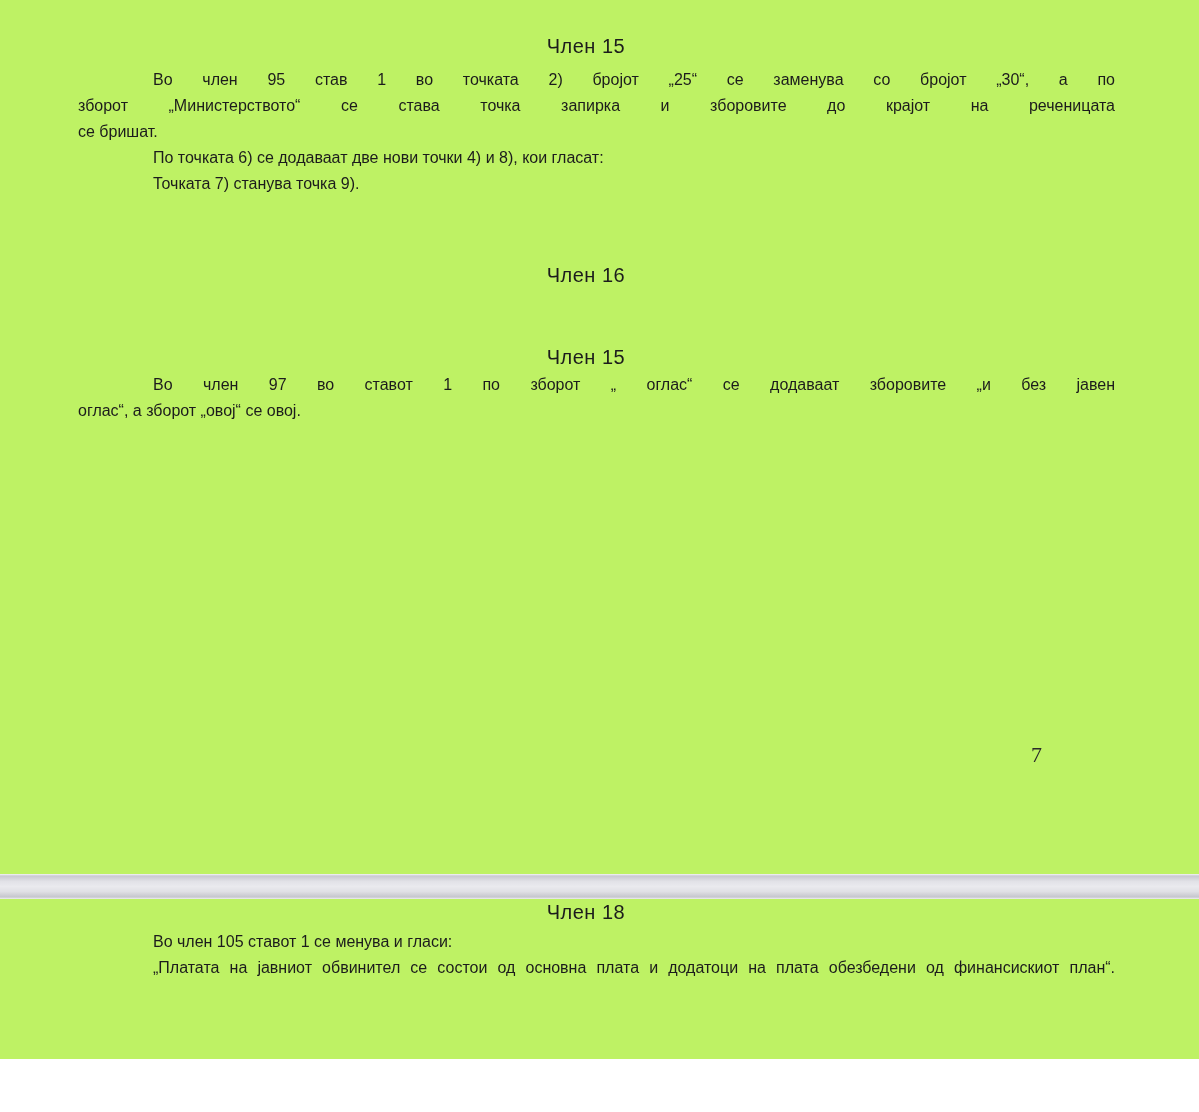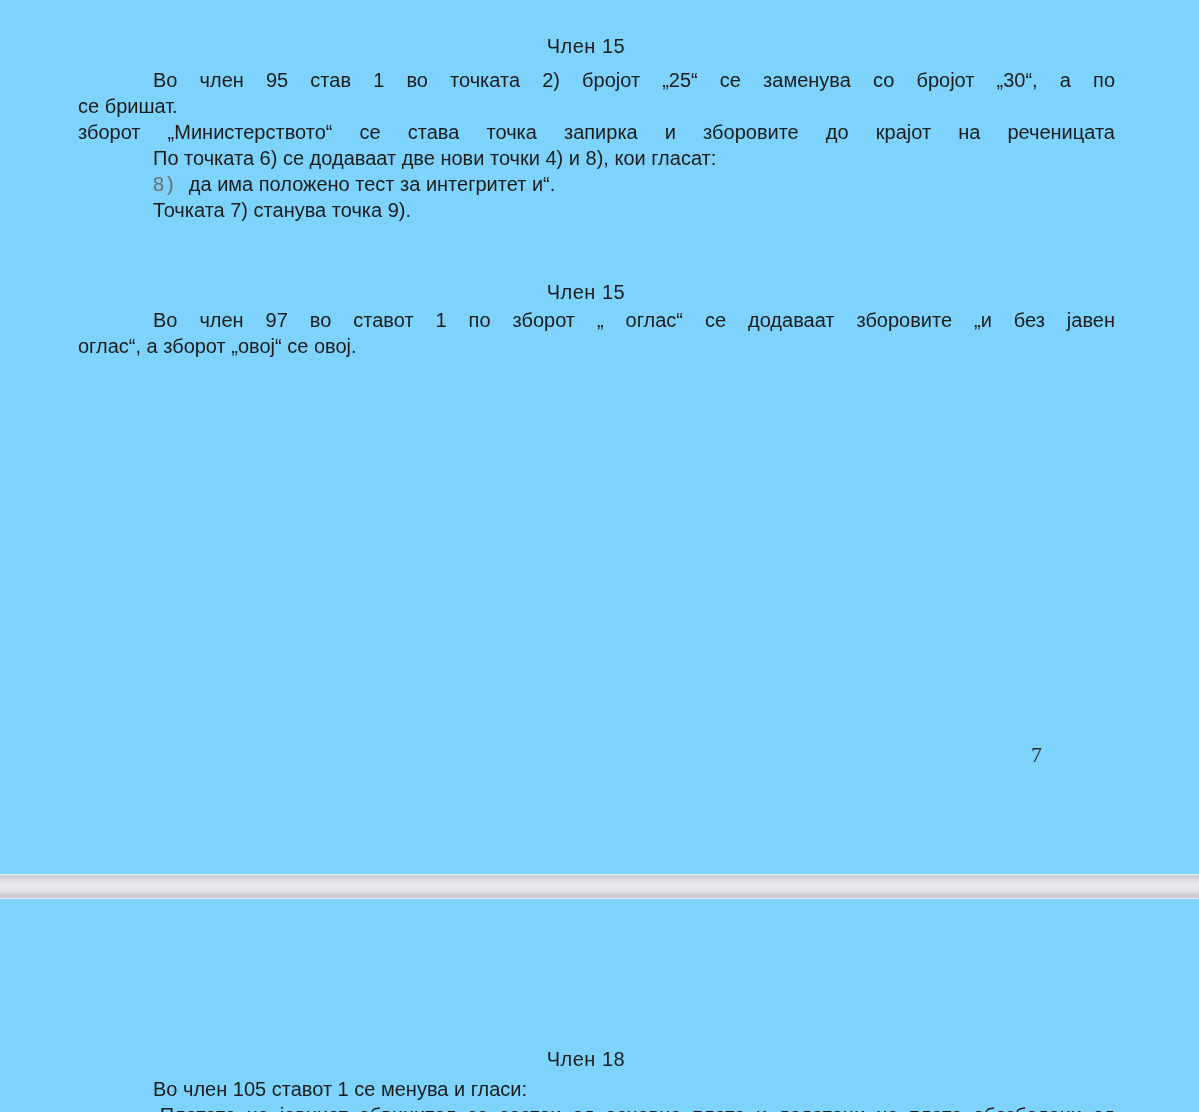--- a/index.html
+++ b/index.html
@@ -10,30 +10,30 @@
     width: 1199px;
     height: 1112px;
     overflow: hidden;
     background: #ffffff;
     font-family: "Liberation Sans", "DejaVu Sans", sans-serif;
     color: #1c1c1c;
   }
 
   .page {
     position: relative;
-    background: #7dd3fc;
+    background: #bef264;
     width: 1199px;
   }
   .page-inner {
     margin-left: 78px;
     width: 1037px;
   }
 
   .page-1 { height: 874px; padding-top: 33px; }
-  .page-2 { height: 213px; padding-top: 147px; }
+  .page-2 { height: 160px; }
 
   .separator {
     width: 1199px;
     height: 25px;
     background: linear-gradient(180deg,
       #f6f6f8 0%,
       #c9c9d1 8%,
       #e2e2e7 30%,
       #eaeaee 50%,
       #e0e0e5 70%,
@@ -44,21 +44,21 @@
   .heading {
     text-align: center;
     padding-right: 21px;
     font-size: 20px;
     line-height: 26px;
     letter-spacing: 0.5px;
     font-weight: 400;
   }
 
   .ln {
-    font-size: 20px;
+    font-size: 16px;
     line-height: 26px;
     text-align: left;
     white-space: normal;
   }
   .ln.j  { text-align: justify; text-align-last: justify; }
   .ln.ind { padding-left: 75px; }
 
   .mt8  { margin-top: 8px; }
   .mt2  { margin-top: 2px; }
   .mt4  { margin-top: 4px; }
@@ -86,38 +86,36 @@
 
 <div class="viewport">
 
   <div class="page page-1">
     <div class="page-inner">
 
       <div class="heading">Член 15</div>
 
       <div class="mt8">
         <div class="ln j ind">Во член 95  став 1 во точката 2) бројот „25“ се заменува со бројот „30“, а по</div>
+        <div class="ln j">зборот „Министерството“ се става точка запирка и зборовите до крајот на реченицата</div>
         <div class="ln">се бришат.</div>
-        <div class="ln j">зборот „Министерството“ се става точка запирка и зборовите до крајот на реченицата</div>
       </div>
 
 
       <div>
         <div class="ln ind">По точката 6) се додаваат две нови точки 4) и 8), кои гласат:</div>
       </div>
 
 
-      <div>
-        <div class="ln ind"><span class="marker-8">8)</span><span>да има положено тест за интегритет и“.</span></div>
-      </div>
 
       <div>
         <div class="ln ind">Точката 7) станува точка 9).</div>
       </div>
 
+      <div class="heading mt65">Член 16</div>
 
 
       <div class="heading mt56">Член 15</div>
 
       <div class="mt2">
         <div class="ln j ind">Во член 97 во ставот 1 по зборот „ оглас“ се додаваат зборовите „и без јавен</div>
         <div class="ln">оглас“, а  зборот  „овој“ се овој.</div>
       </div>
 
 

